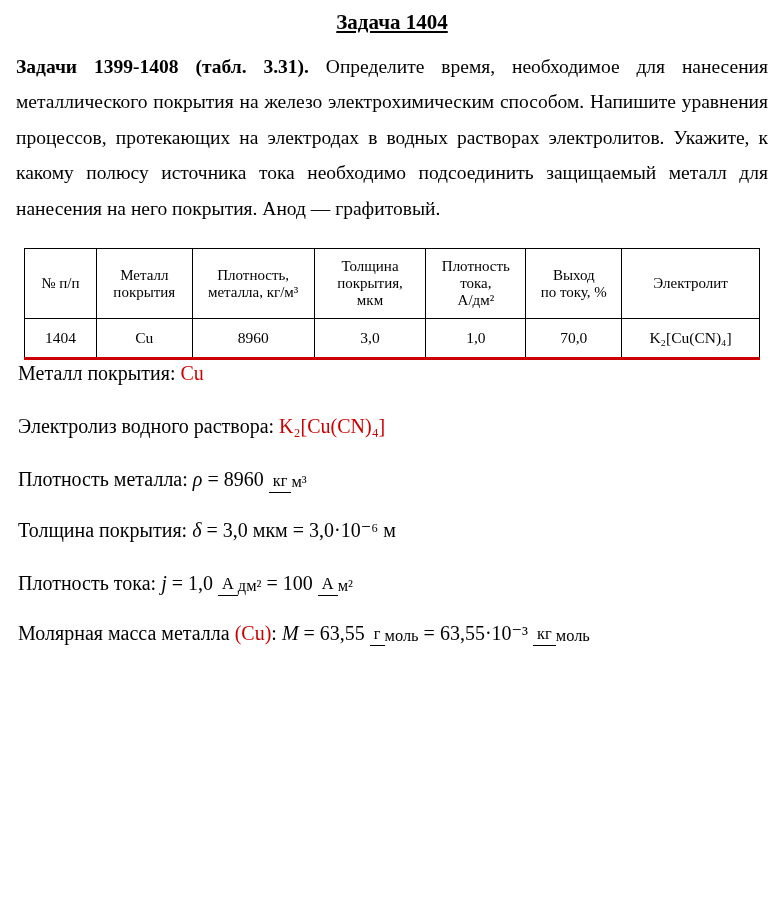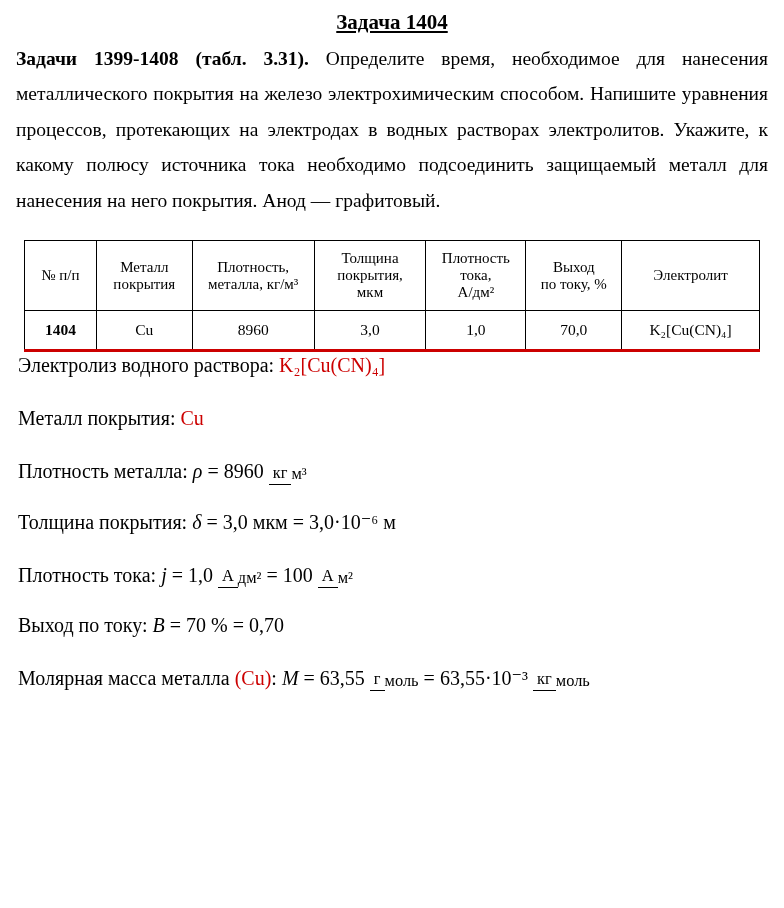--- a/index.html
+++ b/index.html
@@ -11,21 +11,21 @@
     font-family: "Liberation Serif", "DejaVu Serif", serif;
     color: #000000;
   }
   .page { padding: 10px 16px 0 16px; }
 
   .doc-title {
     text-align: center;
     font-size: 21px;
     font-weight: bold;
     text-decoration: underline;
-    margin-bottom: 6px;
+    margin-bottom: 14px;
   }
 
   .intro {
     font-size: 19.5px;
     line-height: 1.82;
     text-align: justify;
   }
   .intro .lead { font-weight: bold; }
 
   table.data-table {
@@ -37,21 +37,21 @@
   }
   table.data-table th, table.data-table td {
     border: 1px solid #000000;
     padding: 6px 4px;
     vertical-align: middle;
     font-weight: normal;
     white-space: pre-line;
   }
   table.data-table th { height: 70px; }
   table.data-table td { height: 40px; font-size: 15.5px; }
-  table.data-table td.bold { font-weight: bold; }
+  table.data-table td.bold { font-weight: normal; }
   table.data-table tr.data-row td { border-bottom: 3px solid #cc0000; }
   col.c1 { width: 72px; }
   col.c2 { width: 96px; }
   col.c3 { width: 122px; }
   col.c4 { width: 112px; }
   col.c5 { width: 100px; }
   col.c6 { width: 96px; }
   col.c7 { width: 138px; }
 
   .solution-heading {
@@ -125,40 +125,39 @@
       <td>8960</td>
       <td>3,0</td>
       <td>1,0</td>
       <td>70,0</td>
       <td>K₂[Cu(CN)₄]</td>
     </tr>
   </tbody>
     </table>
 
 
+  <p class="sol-line"><span>Металл покрытия: </span><span class="red">Cu</span></p>
+
   <p class="sol-line"><span>Электролиз водного раствора: </span><span class="red">K₂[Cu(CN)₄]</span></p>
-
-  <p class="sol-line"><span>Металл покрытия: </span><span class="red">Cu</span></p>
 
   <p class="sol-line tall"><span>Плотность металла:  </span><span class="it">ρ</span><span> = 8960</span><span class="frac">
         <span class="num">кг</span>
         <span class="den">м³</span>
       </span></p>
 
   <p class="sol-line"><span>Толщина покрытия:  </span><span class="it">δ</span><span> = 3,0 мкм = 3,0·10⁻⁶  м</span></p>
 
   <p class="sol-line tall"><span>Плотность тока:  </span><span class="it">j</span><span> = 1,0</span><span class="frac">
         <span class="num">А</span>
         <span class="den">дм²</span>
       </span><span>= 100</span><span class="frac">
         <span class="num">А</span>
         <span class="den">м²</span>
       </span></p>
 
-  <p class="sol-line"><span>Выход по току:  </span><span class="it">B</span><span> = 70  % = 0,70</span></p>
 
   <p class="sol-line"><span>Молярная масса металла </span><span class="red">(Cu)</span><span>:  </span><span class="it">M</span><span> = 63,55</span><span class="frac">
         <span class="num">г</span>
         <span class="den">моль</span>
       </span><span>= 63,55·10⁻³</span><span class="frac">
         <span class="num">кг</span>
         <span class="den">моль</span>
       </span></p>
 
 </div>

